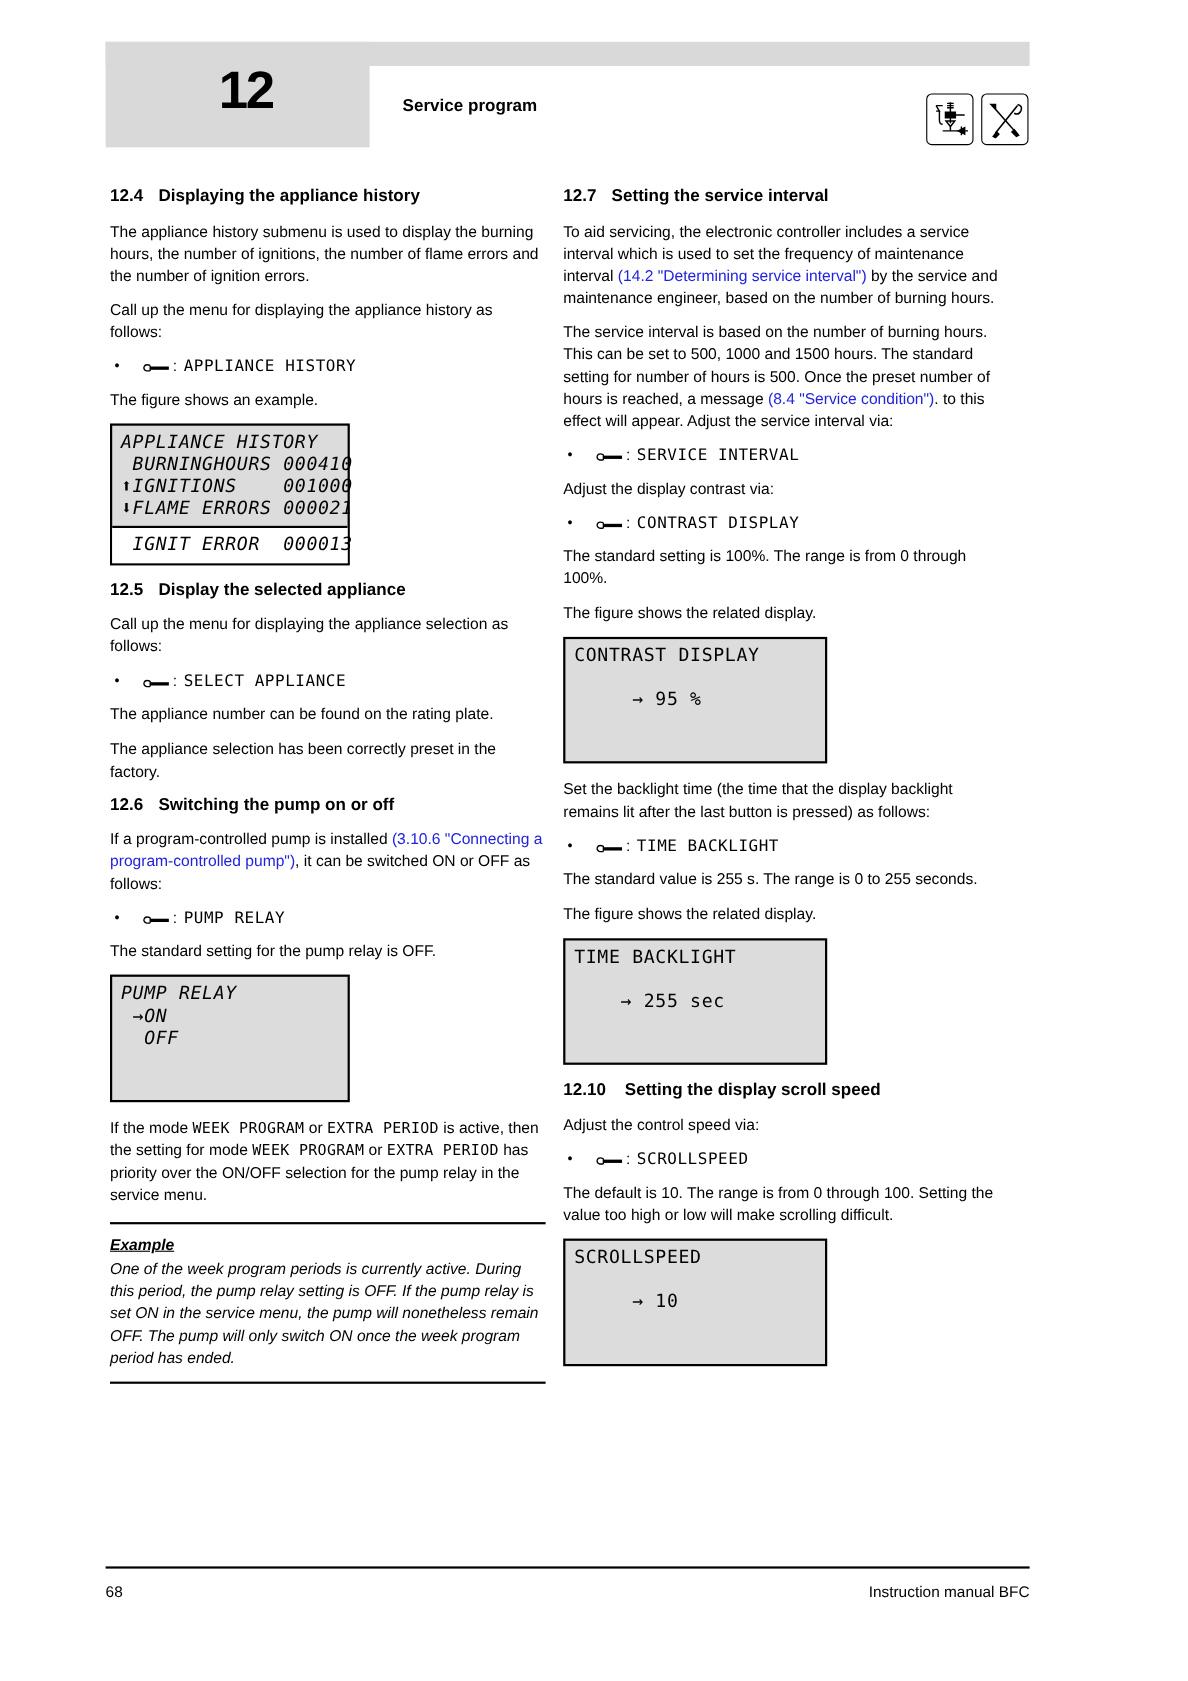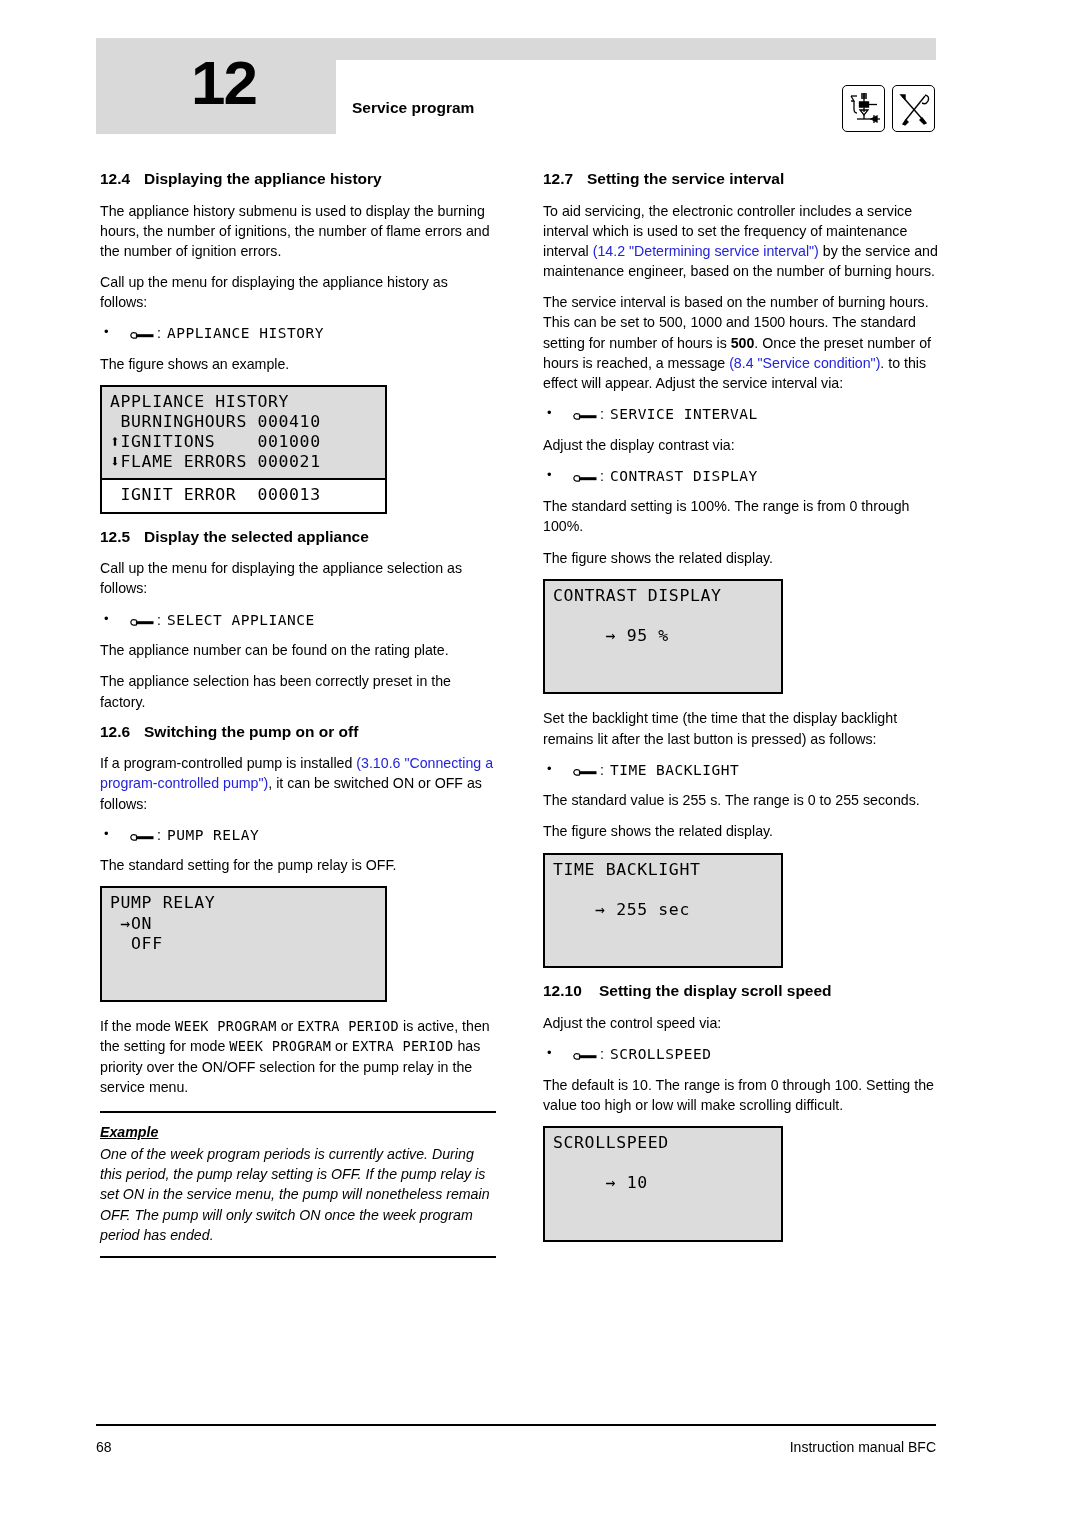--- a/index.html
+++ b/index.html
@@ -18,53 +18,53 @@
   .header-band {
     position:absolute; left:0; top:0; width:840px; height:22px;
     background:#d9d9d9;
   }
   .chap-box {
     position:absolute; left:0; top:0; width:240px; height:96px;
     background:#d9d9d9;
     display:flex; align-items:center; justify-content:center;
   }
   .chap-num {
-    font-size:62px; font-weight:bold; letter-spacing:-2px;
+    font-size:48px; font-weight:bold; letter-spacing:-2px;
     line-height:1; color:#000; padding-bottom:6px;margin-left:15px;
   }
   .chap-title {
-    position:absolute; left:256px; top:50px;
-    font-size:15.5px; font-weight:bold;margin-top:11px;
+    position:absolute; left:270px; top:50px;
+    font-size:15.5px; font-weight:bold;
   }
   .hdr-icons { position:absolute; right:1px; top:47px; display:flex; gap:7px; }
   .hdr-icon {
     width:43px; height:47px; border:1.6px solid #000; border-radius:5px;
     background:#fff; display:flex; align-items:center; justify-content:center;
   }
 
   
   .col { position:absolute; top:170px; width:396px; }
   .col-left  { left:100px; }
-  .col-right { left:543px; }
+  .col-right { left:512px; }
 
   h2.sec {
     font-size:15.5px; font-weight:bold; margin:0 0 12px 0;
     display:flex; line-height:1.2;
   }
   h2.sec .num { min-width:44px; flex:0 0 auto; }
   h2.sec.wide .num { min-width:56px; }
 
   p.body {
     font-size:14.2px; line-height:1.42; margin:0 0 11px 0;
     text-align:left;
   }
   p.body.tight { margin-bottom:9px; }
   .indent { margin-left:33px; }
   .link { color:#2222dd; }
-  b { font-weight:bold; }
+  b { font-weight:normal; }
 
   
   .bullet {
     display:flex; align-items:flex-start;
     font-size:14.2px; line-height:1.42; margin:0 0 10px 0;
   }
   .bullet .dot { width:29px; flex:0 0 auto; text-align:left; font-size:13px; padding-left:4px;}
   .bullet .wr  { flex:0 0 auto; margin-right:1px; position:relative; top:4px; }
   .bullet .colon { flex:0 0 auto; margin:0 6px 0 1px; }
   .lcdtext {
@@ -90,21 +90,21 @@
     white-space:pre;
     margin:0 0 14px 0;
   }
   .lcd .white-row {
     background:#ffffff;
     border-top:2.2px solid #000;
     margin:5px -8px -6px -8px;
     padding:5px 8px 7px 8px;
   }
   .lcd-w240 { width:240px; }
-  .lcd-w243 { width:287px; }
+  .lcd-w243 { width:218px;font-style:italic; }
 
   
   .hr-thick { border:0; border-top:2.4px solid #000; margin:14px 0 9px 0; }
   .hr-thick2 { border:0; border-top:2.6px solid #000; margin:9px 0 0 0; }
 
   
   .footer { position:absolute; left:96px; top:1424px; width:840px; }
   .footer .rule { border:0; border-top:2.6px solid #000; margin:0; }
   .footer .row {
     display:flex; justify-content:space-between;

